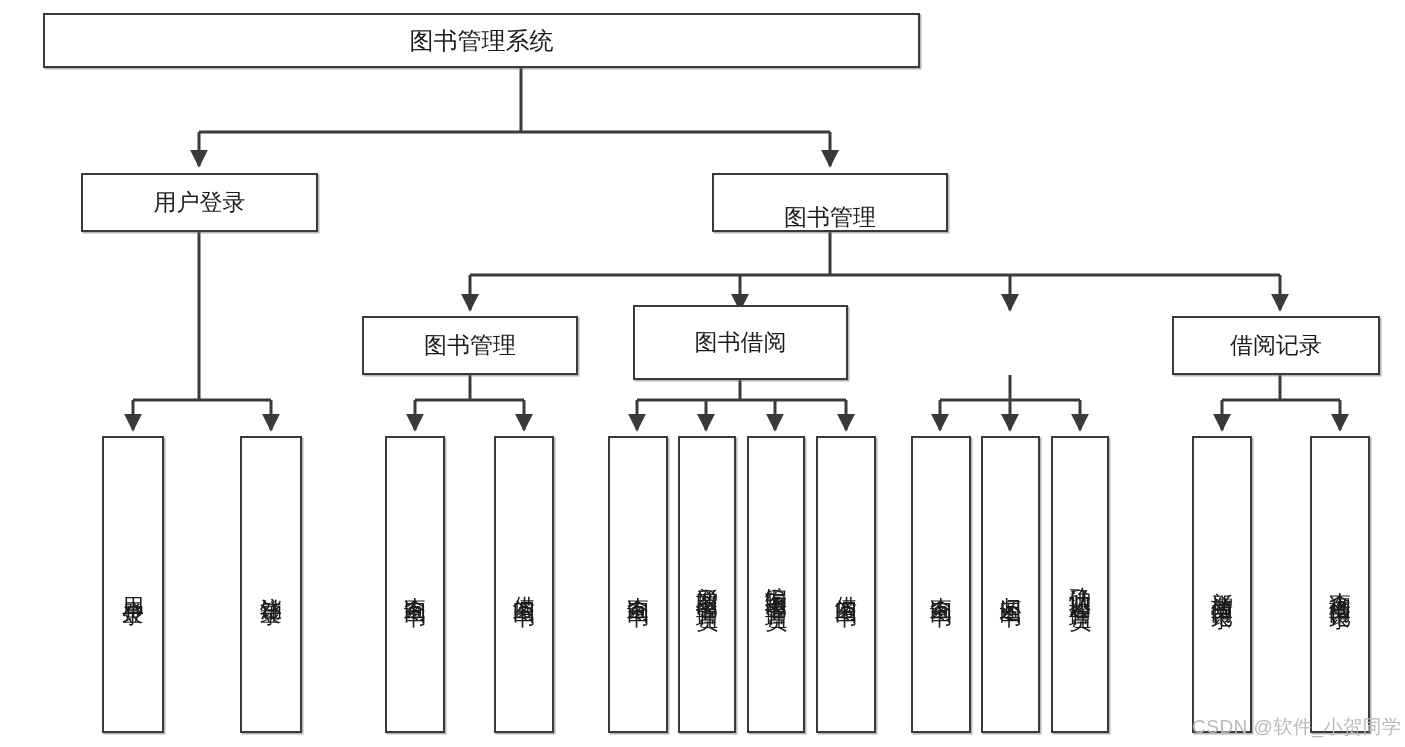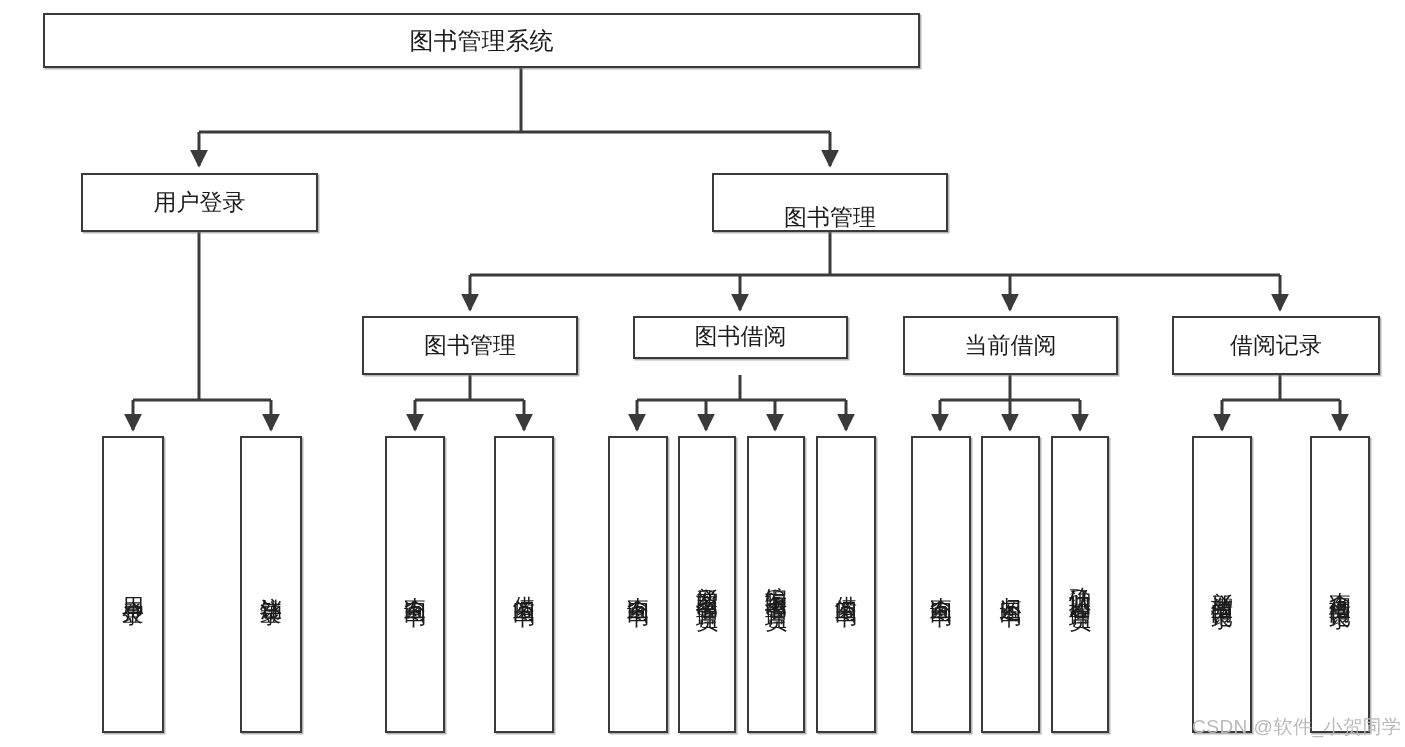--- a/index.html
+++ b/index.html
@@ -139,25 +139,22 @@
   <div class="node horiz" style="left:81px; top:173px; width:237px; height:59px;">
     <span class="label">用户登录</span>
   </div>
   <div class="node horiz" style="left:712px; top:173px; width:236px; height:59px;align-items:flex-end;">
     <span class="label">图书管理</span>
   </div>
 
   <div class="node horiz" style="left:362px; top:316px; width:216px; height:59px;">
     <span class="label">图书管理</span>
   </div>
-  <div class="node horiz" style="left:633px; top:316px; width:215px; height:43px;font-family:Liberation Serif, serif;">
+  <div class="node horiz" style="left:633px; top:305px; width:215px; height:75px;">
     <span class="label">图书借阅</span>
-  </div>
-  <div class="node horiz" style="left:903px; top:316px; width:215px; height:59px;">
-    <span class="label">当前借阅</span>
   </div>
   <div class="node horiz" style="left:1172px; top:316px; width:208px; height:59px;">
     <span class="label">借阅记录</span>
   </div>
 
   <div class="node vert" style="left:102px; top:436px; width:62px; height:297px;">
     <span class="label">用户登录</span>
   </div>
   <div class="node vert" style="left:240px; top:436px; width:62px; height:297px;">
     <span class="label">注销登录</span>

